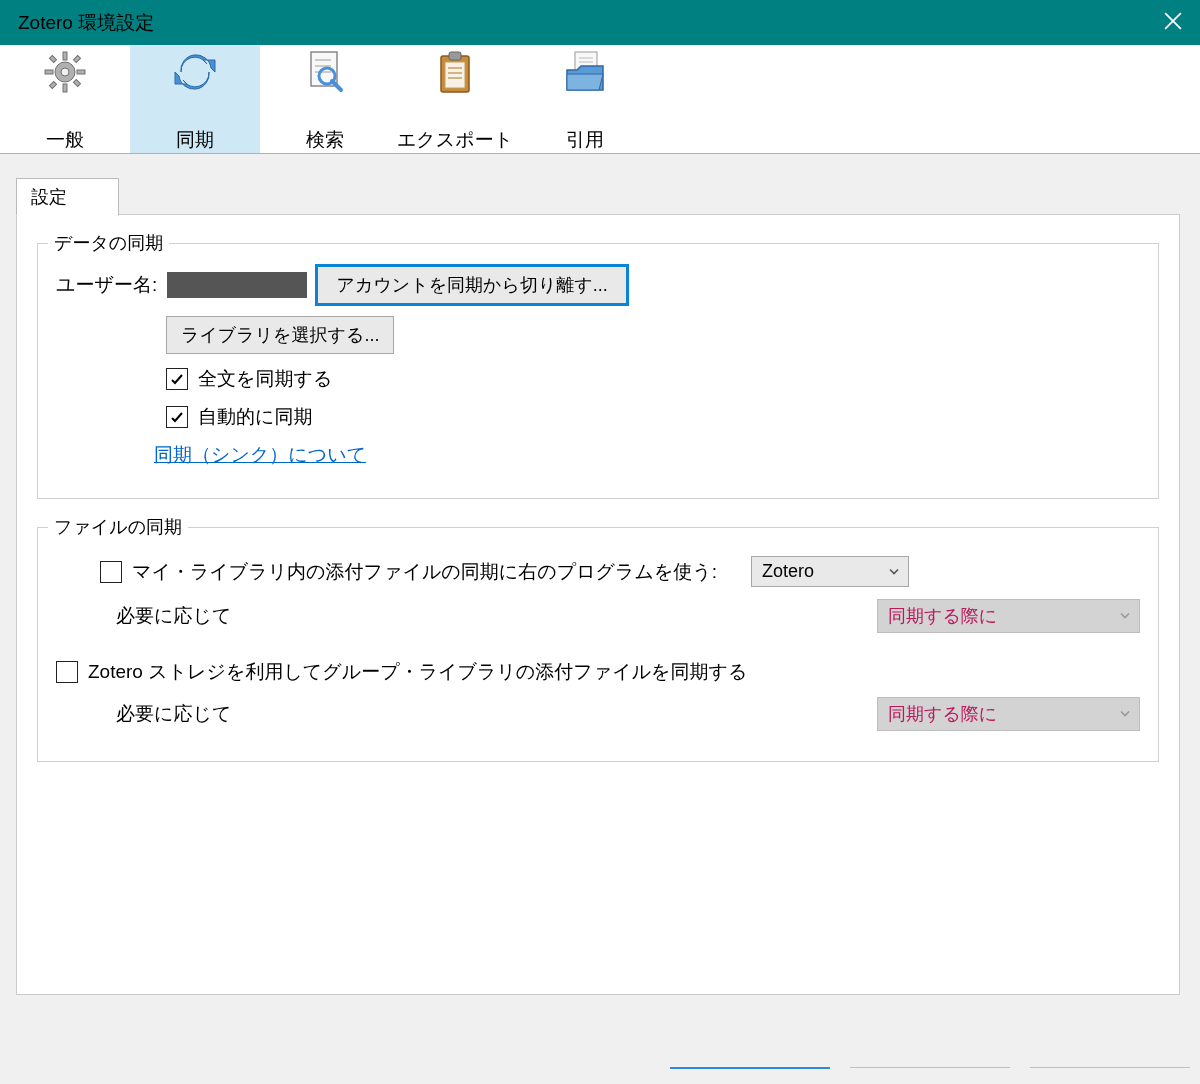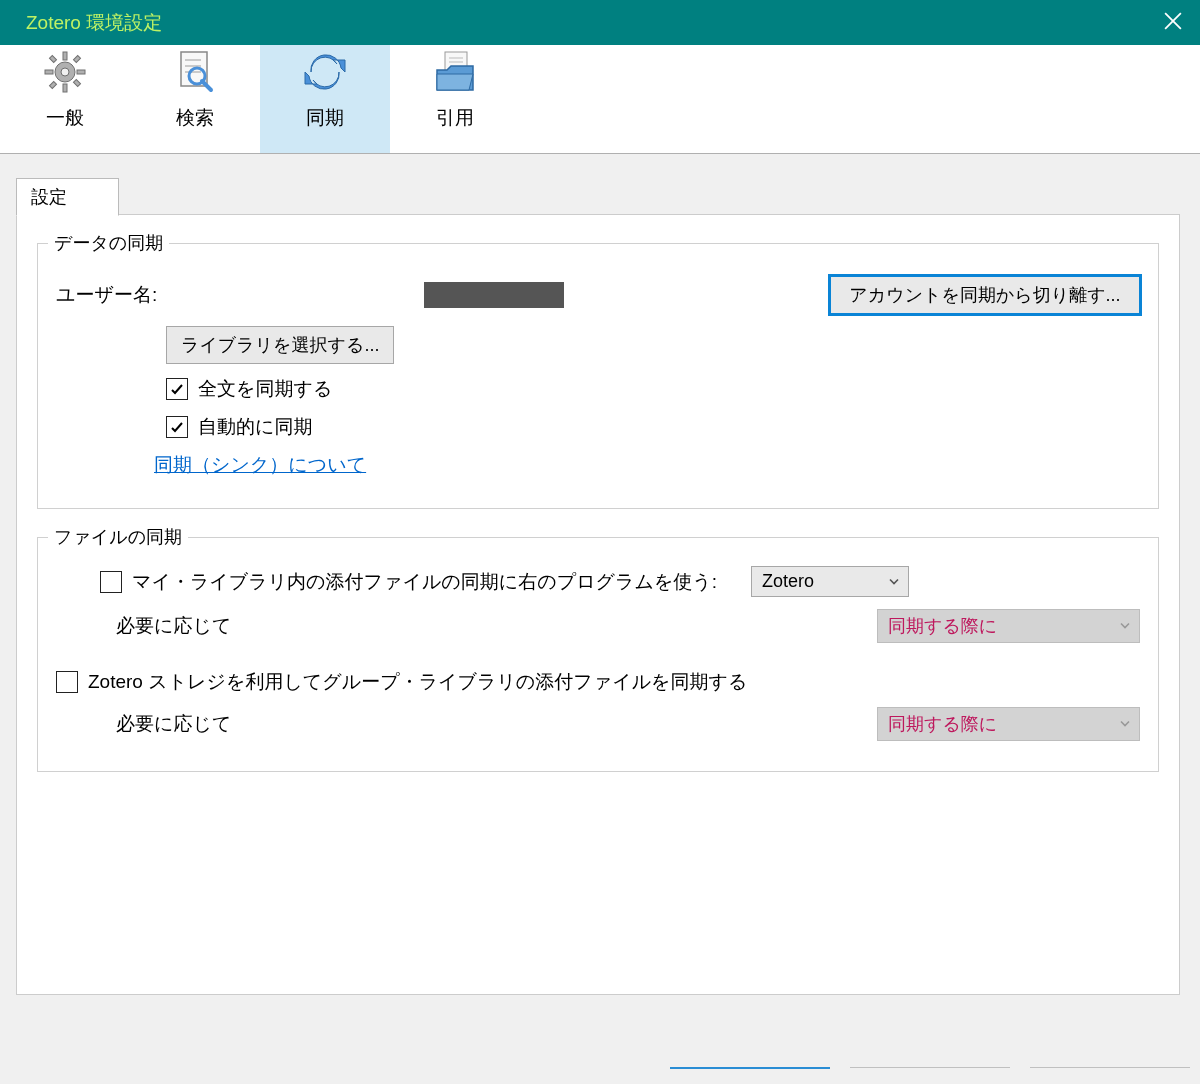--- a/index.html
+++ b/index.html
@@ -7,46 +7,46 @@
     width: 1200px; height: 1084px;
     font-family: "Meiryo", "Yu Gothic UI", "Segoe UI", sans-serif;
     font-size: 16px;
     color: #000;
     background: #f0f0f0;
     overflow: hidden;
   }
   .titlebar {
     height: 45px;
     background: #008080;
-    color: #bef264;
+    color: #000000;
     display: flex;
     align-items: center;
     justify-content: space-between;
-    padding: 0 0 0 26px;
+    padding: 0 0 0 18px;
   }
   .titlebar .title { font-size: 19px; }
   .titlebar .close {
     width: 55px; height: 45px;
     display: flex; align-items: center; justify-content: center;
     cursor: pointer;
   }
   .titlebar .close svg { width: 18px; height: 18px; }
 
   .toolbar {
     height: 108px;
     background: #fff;
     border-bottom: 1px solid #b0b0b0;
     display: flex;
   }
   .toolbar .tbtn {
     width: 130px;
     display: flex;
     flex-direction: column;
     align-items: center;
-    justify-content: flex-start;
+    justify-content: space-between;
     cursor: pointer;
     gap: 6px;
   }
   .toolbar .tbtn.selected { background: #cfe8f6; }
   .toolbar .tbtn .ticon { width: 54px; height: 54px; display:flex; align-items:center; justify-content:center;}
   .toolbar .tbtn .tlabel { font-size: 19px; }
 
   .body {
     position: relative;
     height: calc(1084px - 45px - 108px);
@@ -201,41 +201,54 @@
             <rect x="33" y="33" width="6" height="4" transform="rotate(45 36 35)"></rect>
             <rect x="9" y="35" width="6" height="4" transform="rotate(-45 12 37)"></rect>
             <rect x="33" y="9" width="6" height="4" transform="rotate(-45 36 11)"></rect>
           </g>
           <circle cx="24" cy="24" r="4" fill="#f0f0f0"></circle>
         </g>
       </svg>
     </span>
     <span class="tlabel">一般</span>
   </div>
+  <div class="tbtn selected">
+    <span class="ticon">
+      <svg viewBox="0 0 48 48" width="48" height="48">
+        <path d="M10 24 A14 14 0 0 1 36 16 L32 12 L44 12 L44 24 L40 20 A14 14 0 0 0 10 24 Z" fill="#4a90d9" stroke="#2b6aa8" stroke-width="1"></path>
+        <path d="M38 24 A14 14 0 0 1 12 32 L16 36 L4 36 L4 24 L8 28 A14 14 0 0 0 38 24 Z" fill="#4a90d9" stroke="#2b6aa8" stroke-width="1"></path>
+      </svg>
+    </span>
+    <span class="tlabel">同期</span>
+  </div>
   <div class="tbtn">
     <span class="ticon">
       <svg viewBox="0 0 48 48" width="48" height="48">
         <rect x="10" y="4" width="26" height="34" fill="#f8f8f8" stroke="#888" stroke-width="1.5"></rect>
         <line x1="14" y1="12" x2="30" y2="12" stroke="#bbb" stroke-width="1.5"></line>
         <line x1="14" y1="18" x2="30" y2="18" stroke="#bbb" stroke-width="1.5"></line>
         <line x1="14" y1="24" x2="30" y2="24" stroke="#bbb" stroke-width="1.5"></line>
         <circle cx="26" cy="28" r="8" fill="none" stroke="#4a90d9" stroke-width="3"></circle>
         <line x1="31" y1="33" x2="40" y2="42" stroke="#4a90d9" stroke-width="4" stroke-linecap="round"></line>
       </svg>
     </span>
     <span class="tlabel">検索</span>
   </div>
-  <div class="tbtn selected">
-    <span class="ticon">
-      <svg viewBox="0 0 48 48" width="48" height="48">
-        <path d="M10 24 A14 14 0 0 1 36 16 L32 12 L44 12 L44 24 L40 20 A14 14 0 0 0 10 24 Z" fill="#4a90d9" stroke="#2b6aa8" stroke-width="1"></path>
-        <path d="M38 24 A14 14 0 0 1 12 32 L16 36 L4 36 L4 24 L8 28 A14 14 0 0 0 38 24 Z" fill="#4a90d9" stroke="#2b6aa8" stroke-width="1"></path>
-      </svg>
-    </span>
-    <span class="tlabel">同期</span>
+  <div class="tbtn">
+    <span class="ticon">
+      <svg viewBox="0 0 48 48" width="48" height="48">
+        <rect x="10" y="8" width="28" height="36" rx="2" fill="#c98b3a" stroke="#8a5a1e" stroke-width="1.5"></rect>
+        <rect x="14" y="14" width="20" height="26" fill="#f8f2e6" stroke="#c0a060"></rect>
+        <rect x="18" y="4" width="12" height="8" rx="2" fill="#999" stroke="#666"></rect>
+        <line x1="17" y1="20" x2="31" y2="20" stroke="#c0a060" stroke-width="1.5"></line>
+        <line x1="17" y1="25" x2="31" y2="25" stroke="#c0a060" stroke-width="1.5"></line>
+        <line x1="17" y1="30" x2="31" y2="30" stroke="#c0a060" stroke-width="1.5"></line>
+      </svg>
+    </span>
+    <span class="tlabel">エクスポート</span>
   </div>
   <div class="tbtn">
     <span class="ticon">
       <svg viewBox="0 0 48 48" width="48" height="48">
         <rect x="14" y="4" width="22" height="26" fill="#f8f8f8" stroke="#999"></rect>
         <line x1="18" y1="10" x2="32" y2="10" stroke="#bbb"></line>
         <line x1="18" y1="14" x2="32" y2="14" stroke="#bbb"></line>
         <path d="M6 22 L16 22 L20 18 L42 18 L42 42 L6 42 Z" fill="#5b9bd5" stroke="#2e6aa3" stroke-width="1.5"></path>
         <path d="M6 26 L42 26 L38 42 L6 42 Z" fill="#7db3e0" stroke="#2e6aa3" stroke-width="1"></path>
       </svg>
@@ -248,21 +261,21 @@
   <div class="subtabs">
     <div class="stab active">設定</div>
     <div class="stab">リセット</div>
   </div>
 
   <div class="panel">
 
     <div class="group">
       <div class="legend">データの同期</div>
 
-      <div class="row" style="margin-top:10px;justify-content:space-between;">
+      <div class="row" style="margin-top:0;">
         <span class="lbl">ユーザー名:</span>
         <span class="redacted"></span>
         <span class="btn focus" style="width:280px;">
           <span>アカウントを同期から切り離す...</span>
         </span>
       </div>
 
       <div class="row indent1">
         <span class="btn">
           <span>ライブラリを選択する...</span>

